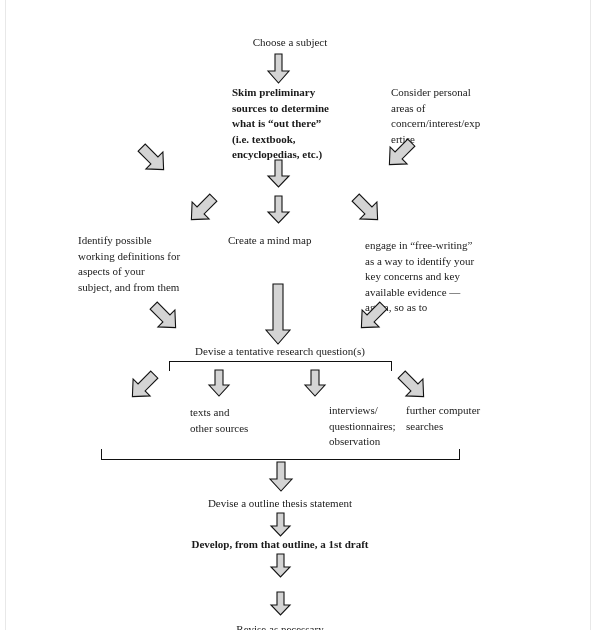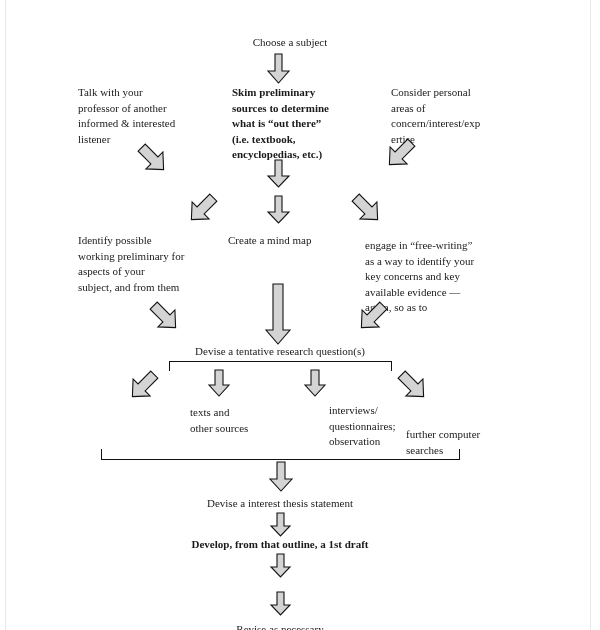--- a/index.html
+++ b/index.html
@@ -64,24 +64,20 @@
   <div class="guide right"></div>
 
   <div class="node center" style="left:205px; top:35px; width:170px;">Choose a subject</div>
 
   <div class="arrow" style="left:266px; top:54px;">
     <svg width="25" height="30" viewBox="0 0 25 30">
       <polygon points="9,0 16,0 16,17 23,17 12.5,29 2,17 9,17" fill="#d4d4d4" stroke="#111111" stroke-width="1.1" stroke-linejoin="miter"></polygon>
     </svg>
   </div>
 
-  <div class="node" style="left:78px; top:85px; width:150px;">Talk with your
-professor of another
-informed &amp; interested
-listener</div>
 
   <div class="node" style="left:232px; top:85px; width:160px;font-weight:bold;">Skim preliminary
 sources to determine
 what is “out there”
 (i.e. textbook,
 encyclopedias, etc.)</div>
 
   <div class="node" style="left:391px; top:85px; width:130px;">Consider personal
 areas of
 concern/interest/exp
@@ -126,21 +122,21 @@
 
   <div class="arrow" style="left:350px; top:192px;">
     <svg width="34" height="34" viewBox="0 0 34 34">
       <g transform="rotate(-45 17 17)">
         <polygon points="12,1 22,1 22,19 29,19 17,32 5,19 12,19" fill="#d4d4d4" stroke="#111111" stroke-width="1.1" stroke-linejoin="miter"></polygon>
       </g>
     </svg>
   </div>
 
   <div class="node" style="left:78px; top:233px; width:160px;">Identify possible
-working preliminary for
+working definitions for
 aspects of your
 subject, and from them</div>
 
   <div class="node" style="left:228px; top:233px; width:125px;">Create a mind map</div>
 
   <div class="node" style="left:365px; top:238px; width:150px;">engage in “free-writing”
 as a way to identify your
 key concerns and key
 available evidence —
 again, so as to</div>
@@ -200,32 +196,32 @@
   </div>
 
 
   <div class="node" style="left:190px; top:405px; width:100px;">texts and
 other sources</div>
 
   <div class="node" style="left:288px; top:403px; width:110px;margin-left:41px;">interviews/
 questionnaires;
 observation</div>
 
-  <div class="node" style="left:406px; top:403px; width:120px;margin-top:24px;">further computer
+  <div class="node" style="left:406px; top:403px; width:120px;">further computer
 searches</div>
 
   <div class="bracket up" style="left:101px; top:449px; width:357px; height:10px;"></div>
 
   <div class="arrow" style="left:268px; top:462px;">
     <svg width="26" height="30" viewBox="0 0 26 30">
       <polygon points="9,0 17,0 17,17 24,17 13,29 2,17 9,17" fill="#d4d4d4" stroke="#111111" stroke-width="1.1" stroke-linejoin="miter"></polygon>
     </svg>
   </div>
 
-  <div class="node center" style="left:150px; top:496px; width:260px;">Devise a interest thesis statement</div>
+  <div class="node center" style="left:150px; top:496px; width:260px;">Devise a outline thesis statement</div>
 
   <div class="arrow" style="left:268px; top:513px;">
     <svg width="25" height="24" viewBox="0 0 25 24">
       <polygon points="9,0 16,0 16,13 22,13 12.5,23 3,13 9,13" fill="#d4d4d4" stroke="#111111" stroke-width="1.1" stroke-linejoin="miter"></polygon>
     </svg>
   </div>
 
   <div class="node center" style="left:150px; top:537px; width:260px;font-weight:bold;">Develop, from that outline, a 1st draft</div>
 
   <div class="arrow" style="left:268px; top:554px;">

